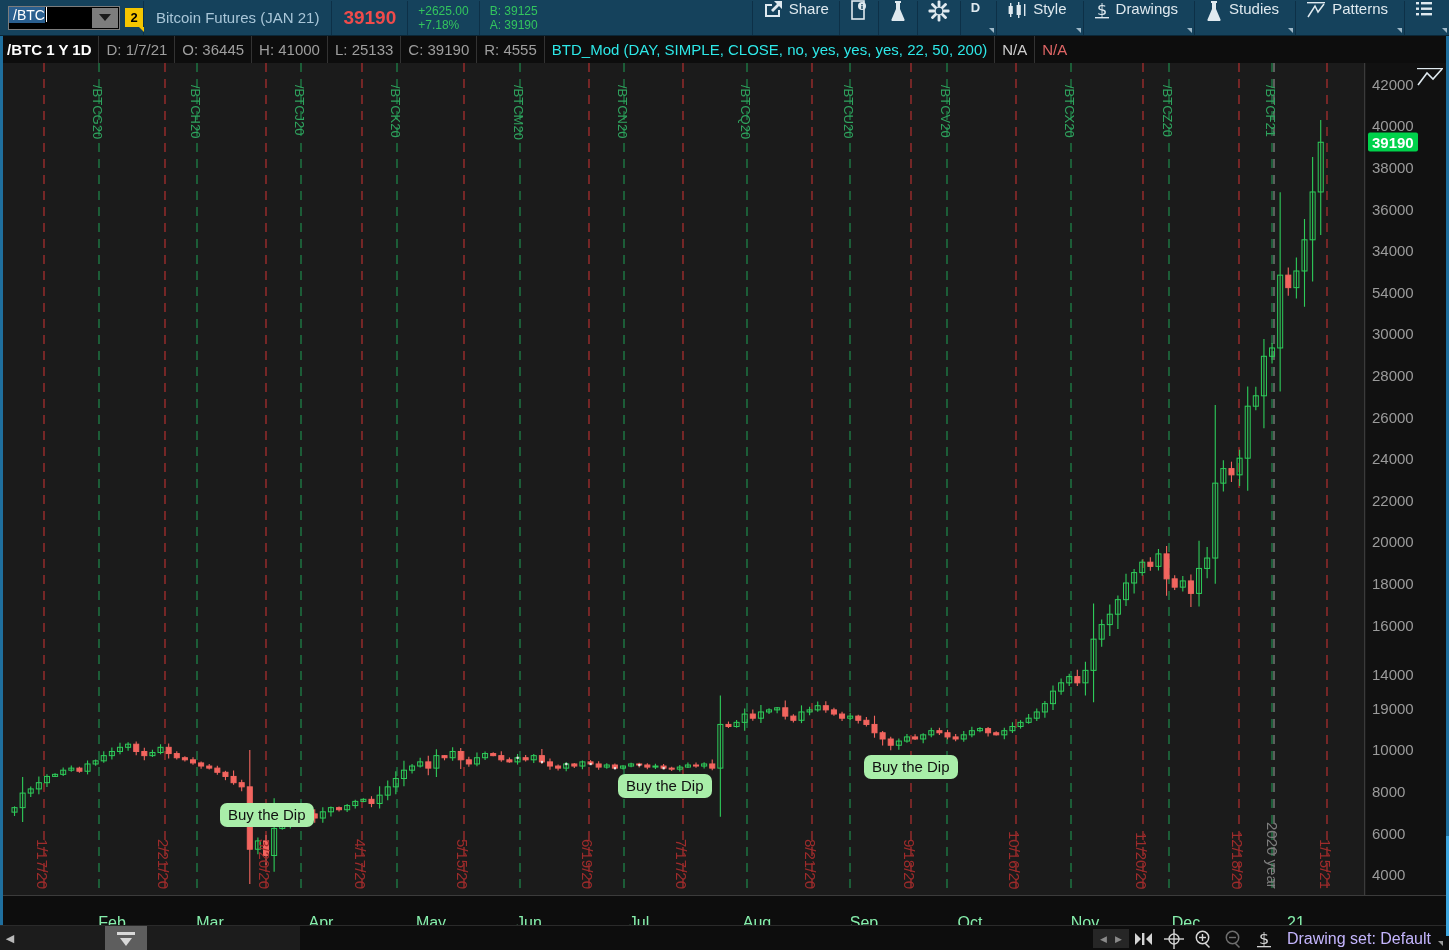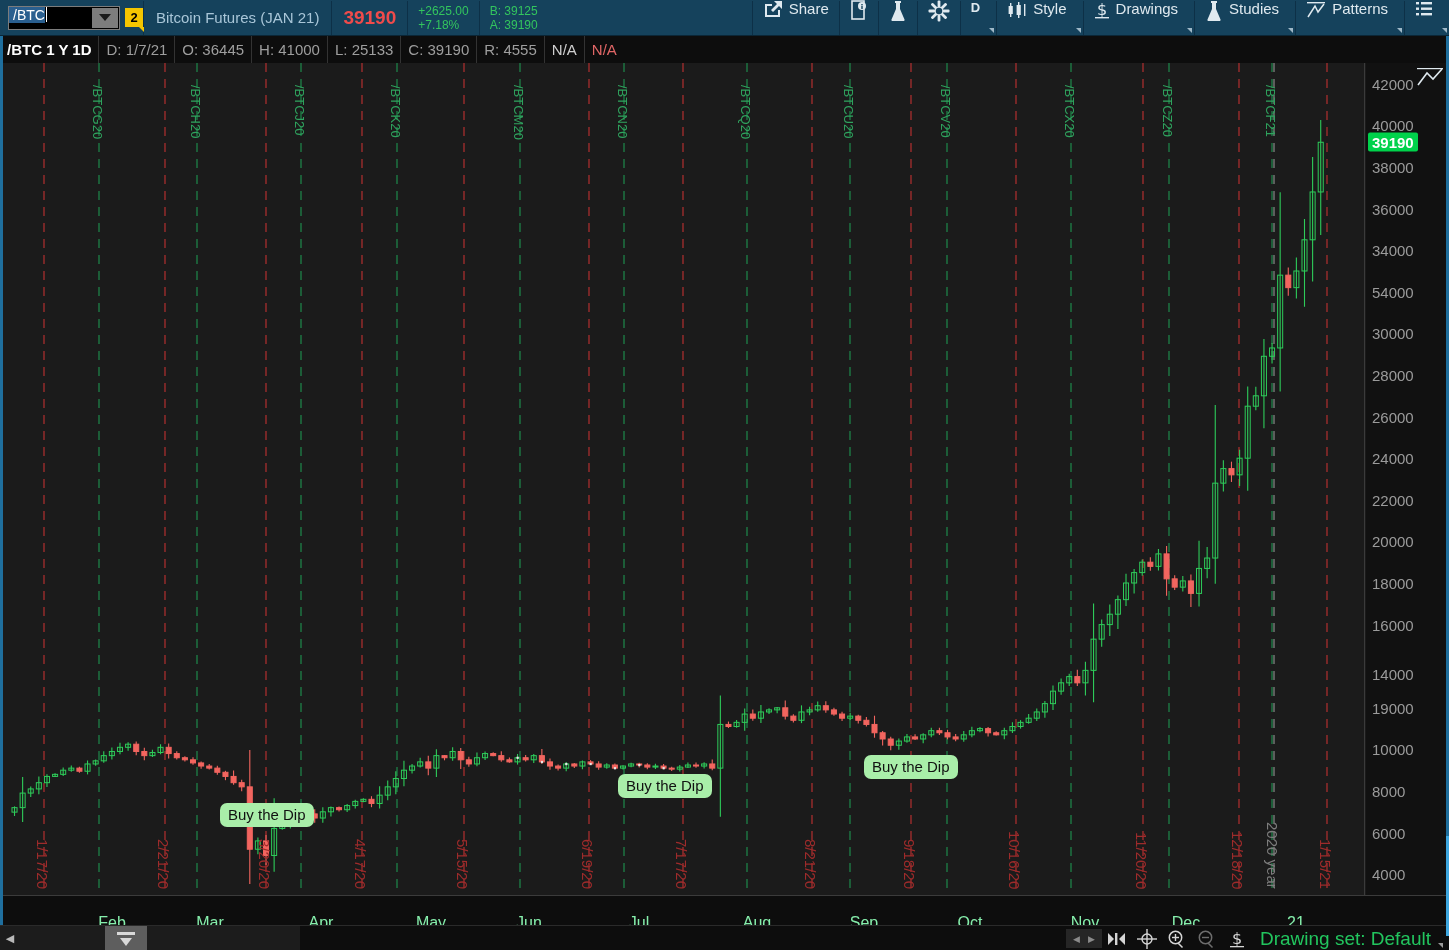--- a/index.html
+++ b/index.html
@@ -158,21 +158,21 @@
   #sb-lt{ width:20px; text-align:center; color:#b9b9b9; font-size:11px; }
   #sb-handle{
     position:absolute; left:105px; top:0; width:42px; height:25px;
     background:#5e5e5e; display:flex;align-items:center;justify-content:center;
   }
   #sb-right{
     position:absolute; right:0; top:0; height:25px; display:flex; align-items:center; gap:0px;
   }
   .sb-ico{ width:30px; height:25px; display:flex;align-items:center;justify-content:center; color:#d5d5d5;}
   .sb-nav{ width:36px;height:19px;background:#262626;display:flex;align-items:center;justify-content:center;gap:8px;color:#8a8a8a;font-size:9px;}
-  #drawset{ color:#22c55e; font-size:19px; padding:0 18px 0 8px; position:relative;}
+  #drawset{ color:#c4b5fd; font-size:16px; padding:0 18px 0 8px; position:relative;}
   #drawset .car{position:absolute; right:6px; bottom:2px;
     width:0;height:0;border-left:5px solid transparent;border-top:5px solid #9a9a9a;}
   
   #leftrail{ position:absolute; left:0; top:36px; width:3px; height:889px; background:#1f6f9e; }
   #rightrail{ position:absolute; right:0; top:36px; width:3px; height:889px; background:#1f6f9e; }
   #scrollthumb{ position:absolute; right:0; top:800px; width:3px; height:100px; background:#3ea7e0;}
 </style>
 </head>
 <body>
 
@@ -322,20 +322,21 @@
 </div>
 
 <div id="inforow">
   <div class="cell title">/BTC 1 Y 1D</div>
   <div class="cell">D: 1/7/21</div>
   <div class="cell">O: 36445</div>
   <div class="cell">H: 41000</div>
   <div class="cell">L: 25133</div>
   <div class="cell">C: 39190</div>
   <div class="cell">R: 4555</div>
+  <div class="cell study">BTD_Mod (DAY, SIMPLE, CLOSE, no, yes, yes, yes, 22, 50, 200)</div>
   <div class="cell na">N/A</div>
   <div class="cell nar nob">N/A</div>
 </div>
 
 <div id="chartwrap">
 
   <div id="plot">
     <svg id="gfx" width="1363" height="832">
         <line x1="97" y1="0" x2="97" y2="832" stroke="#1e8a4c" stroke-width="1.2" stroke-dasharray="9,7"></line>
         <line x1="195" y1="0" x2="195" y2="832" stroke="#1e8a4c" stroke-width="1.2" stroke-dasharray="9,7"></line>

